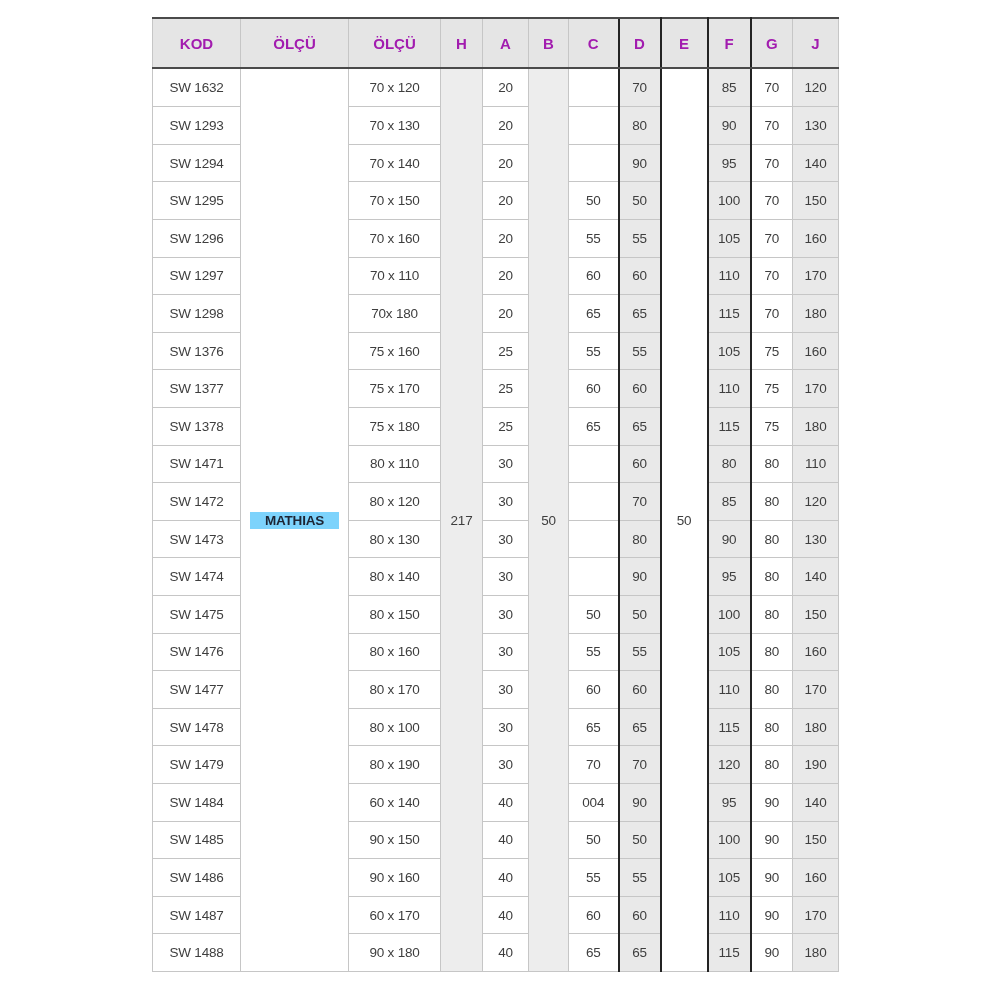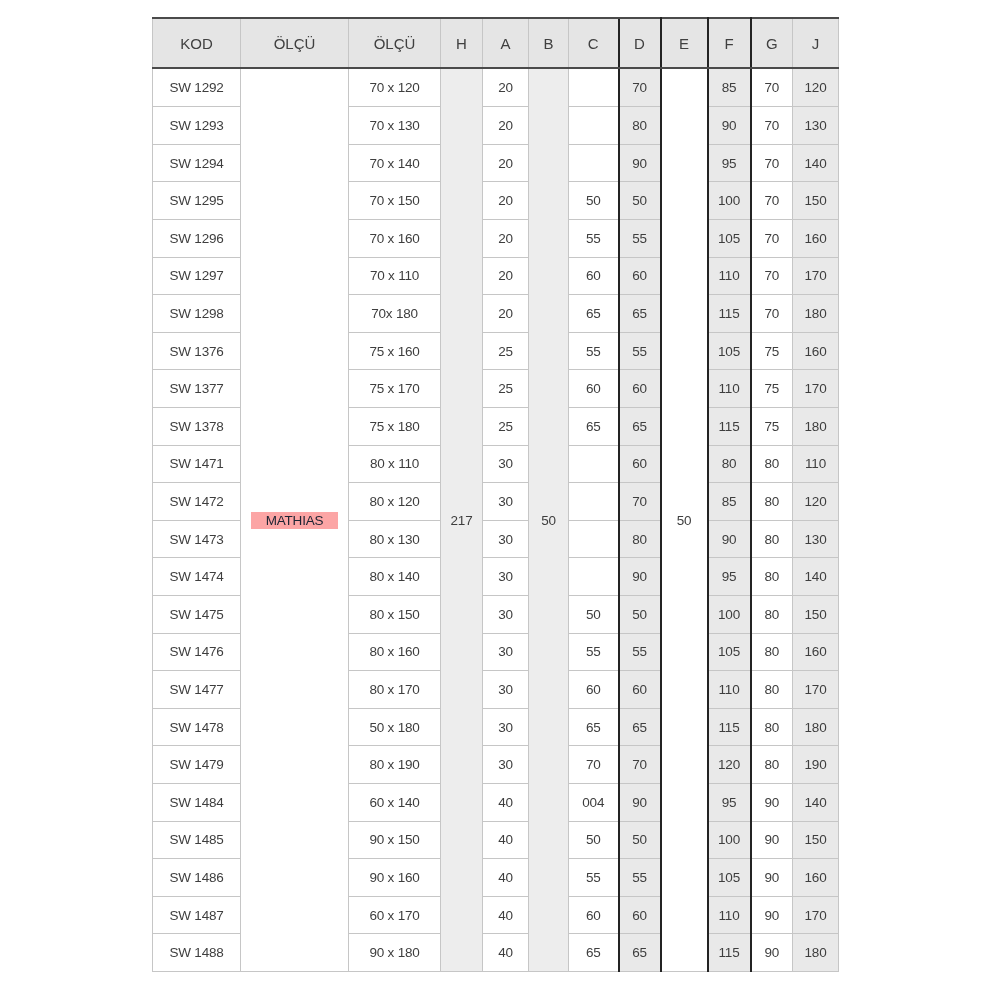--- a/index.html
+++ b/index.html
@@ -36,41 +36,41 @@
     font-size: 13.5px;
     letter-spacing: -0.2px;
     overflow: hidden;
     white-space: nowrap;
   }
   #spec-table thead th {
     height: 48px;
     background: #e5e5e5;
     border-top: 2px solid #4a4a4a;
     border-bottom: 2px solid #4a4a4a;
-    color: #404040;
+    color: #a21caf;
     font-size: 15px;
-    font-weight: 400;
+    font-weight: 700;
     letter-spacing: 0;
   }
   #spec-table {
     border-left: 1px solid #8a8a8a;
     border-bottom: 1px solid #b5b5b5;
     border-right: 1px solid #bdbdbd;
   }
   .bg-gray   { background: #e9e9e9; }
   .bg-white  { background: #ffffff; }
   .heavy-l { border-left: 2px solid #232323 !important; }
   .heavy-r { border-right: 2px solid #232323 !important; }
   .merged-cell { background: #ededed; margin-left: 40px; }
   .merged-white { background: #ffffff; }
   .hl-product {
-    background: #fca5a5;
+    background: #7dd3fc;
     color: #1d2433;
     padding: 1px 15px;
-    font-weight: 400;
+    font-weight: 700;
   }
 </style>
 </head>
 <body>
 
 <div id="spec-table-wrap">
   <table id="spec-table">
     <colgroup>
         <col style="width: 88px;">
         <col style="width: 108px;">
@@ -96,21 +96,21 @@
           <th>C</th>
           <th class="heavy-l heavy-r">D</th>
           <th class="heavy-r">E</th>
           <th class="heavy-r">F</th>
           <th>G</th>
           <th>J</th>
         </tr>
     </thead>
     <tbody>
         <tr>
-          <td class="bg-white">SW 1292</td>
+          <td class="bg-white">SW 1632</td>
           <td rowspan="24" class="merged-white"><span class="hl-product">MATHIAS</span></td>
           <td class="bg-white">70 x 120</td>
           <td rowspan="24" class="merged-cell">217</td>
           <td class="bg-white">20</td>
           <td rowspan="24" class="merged-cell">50</td>
           <td class="bg-white"></td>
           <td class="bg-gray heavy-l heavy-r">70</td>
           <td rowspan="24" class="merged-white heavy-r">50</td>
           <td class="bg-gray heavy-r">85</td>
           <td class="bg-white">70</td>
@@ -271,21 +271,21 @@
           <td class="bg-white">80 x 170</td>
           <td class="bg-white">30</td>
           <td class="bg-white">60</td>
           <td class="bg-gray heavy-l heavy-r">60</td>
           <td class="bg-gray heavy-r">110</td>
           <td class="bg-white">80</td>
           <td class="bg-gray">170</td>
         </tr>
         <tr>
           <td class="bg-white">SW 1478</td>
-          <td class="bg-white">50 x 180</td>
+          <td class="bg-white">80 x 100</td>
           <td class="bg-white">30</td>
           <td class="bg-white">65</td>
           <td class="bg-gray heavy-l heavy-r">65</td>
           <td class="bg-gray heavy-r">115</td>
           <td class="bg-white">80</td>
           <td class="bg-gray">180</td>
         </tr>
         <tr>
           <td class="bg-white">SW 1479</td>
           <td class="bg-white">80 x 190</td>

